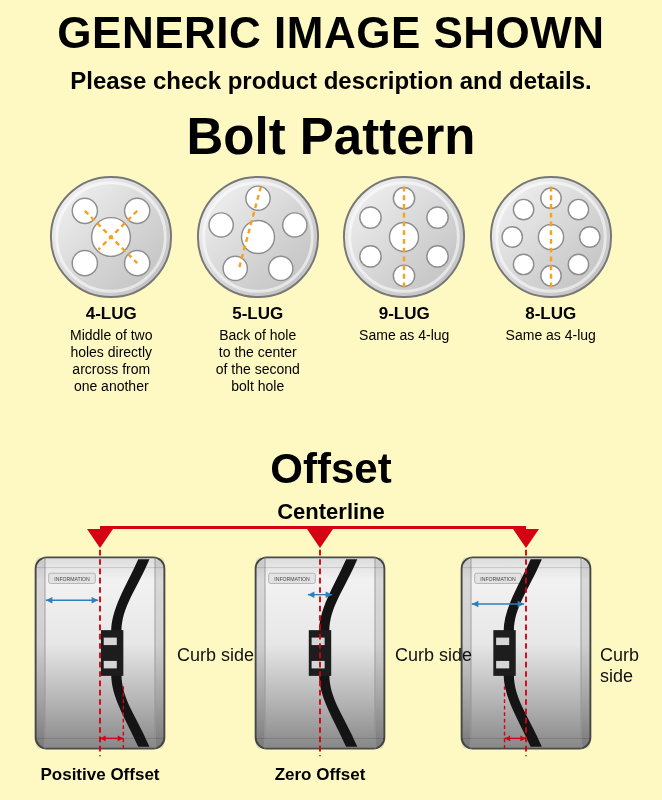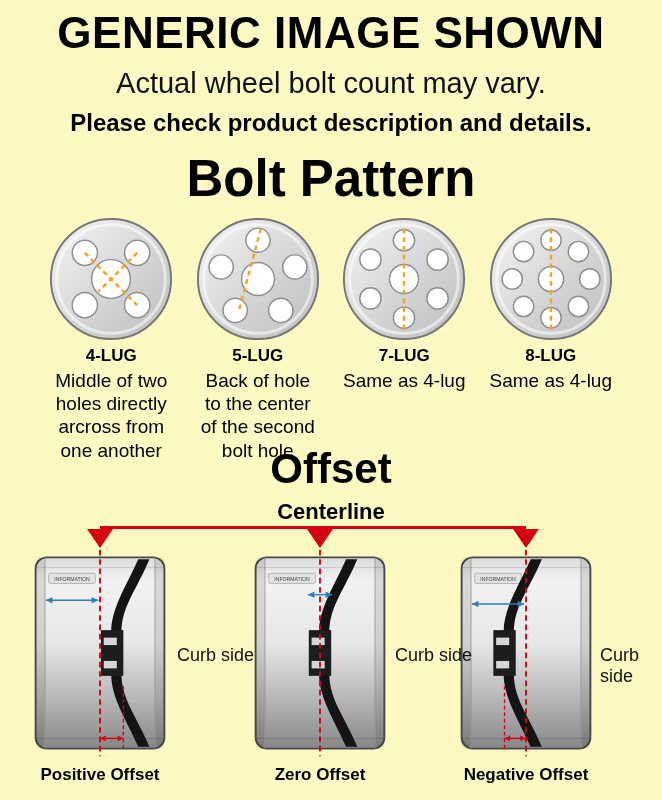--- a/index.html
+++ b/index.html
@@ -8,21 +8,21 @@
 
   .h1   { margin:0; padding-top:8px; text-align:center; font-size:44px; font-weight:bold; letter-spacing:.5px; }
   .sub1 { text-align:center; font-size:29px; font-weight:400; margin-top:9px; color:#111; }
   .sub2 { text-align:center; font-size:24px; font-weight:bold; margin-top:9px; }
   .bp-title { text-align:center; font-size:51px; font-weight:bold; margin-top:12px; }
 
   .lug-row { display:flex; width:586px; margin:8px 0 0 38px; }
   .lug-col { flex:1; text-align:center; }
   .lug-col svg { width:126px; height:126px; display:block; margin:0 auto; }
   .lug-name { font-size:17px; font-weight:bold; margin-top:4px; }
-  .lug-desc { font-size:19px; line-height:1.22; margin-top:3px; white-space:pre-line; }
+  .lug-desc { font-size:14px; line-height:1.22; margin-top:3px; white-space:pre-line; }
 
   .offset-wrap { position:absolute; left:0; top:445px; width:662px; height:355px; }
   .offset-title { position:absolute; top:0; width:100%; text-align:center; font-size:42px; font-weight:bold; }
   .centerline-label { position:absolute; top:54px; width:100%; text-align:center; font-size:22px; font-weight:bold; }
   .cline { position:absolute; top:81px; left:100px; width:426px; height:3px; background:#d40212; }
   .tri { position:absolute; top:84px; width:0; height:0;
          border-left:13px solid transparent; border-right:13px solid transparent;
          border-top:19px solid #d40212; }
   .tri.t1 { left:87px; }  .tri.t2 { left:307px; }  .tri.t3 { left:513px; }
   .wheel { position:absolute; top:103px; width:140px; height:210px; }
@@ -50,21 +50,20 @@
         <stop offset="0" stop-color="#dcdcdc"></stop>
           <stop offset="0.12" stop-color="#f2f2f2"></stop>
         <stop offset="0.45" stop-color="#e7e7e7"></stop>
           <stop offset="0.75" stop-color="#b5b5b5"></stop>
         <stop offset="1" stop-color="#878787"></stop>
       </linearGradient>
     </defs>
   </svg>
 
   <h1 class="h1">GENERIC IMAGE SHOWN</h1>
-  <div class="sub1">Actual wheel bolt count may vary.</div>
   <div class="sub2">Please check product description and details.</div>
 
   <div class="bp-title">Bolt Pattern</div>
 
   <div class="lug-row">
 
     <div class="lug-col">
       <svg viewBox="0 0 130 130">
         <circle cx="65" cy="65" r="62" fill="url(#hubGrad)" stroke="#777" stroke-width="2"></circle>
         <circle cx="65" cy="65" r="56" fill="none" stroke="rgba(255,255,255,.55)" stroke-width="3"></circle>
@@ -108,21 +107,21 @@
         <circle cx="65" cy="65" r="56" fill="none" stroke="rgba(255,255,255,.55)" stroke-width="3"></circle>
         <circle cx="65" cy="25" r="11" fill="#fff" stroke="#8e8e8e" stroke-width="1.5"></circle>
         <circle cx="99.6" cy="45" r="11" fill="#fff" stroke="#8e8e8e" stroke-width="1.5"></circle>
         <circle cx="99.6" cy="85" r="11" fill="#fff" stroke="#8e8e8e" stroke-width="1.5"></circle>
         <circle cx="65" cy="105" r="11" fill="#fff" stroke="#8e8e8e" stroke-width="1.5"></circle>
         <circle cx="30.4" cy="85" r="11" fill="#fff" stroke="#8e8e8e" stroke-width="1.5"></circle>
         <circle cx="30.4" cy="45" r="11" fill="#fff" stroke="#8e8e8e" stroke-width="1.5"></circle>
         <circle cx="65" cy="65" r="15" fill="#fff" stroke="#8e8e8e" stroke-width="1.5"></circle>
         <line x1="65" y1="13" x2="65" y2="117" stroke="#f6a21d" stroke-width="2.5" stroke-dasharray="5 4"></line>
       </svg>
-      <div class="lug-name">7-LUG</div>
+      <div class="lug-name">9-LUG</div>
       <div class="lug-desc">Same as 4-lug</div>
     </div>
 
     <div class="lug-col">
       <svg viewBox="0 0 130 130">
         <circle cx="65" cy="65" r="62" fill="url(#hubGrad)" stroke="#777" stroke-width="2"></circle>
         <circle cx="65" cy="65" r="56" fill="none" stroke="rgba(255,255,255,.55)" stroke-width="3"></circle>
         <circle cx="65" cy="25" r="10.5" fill="#fff" stroke="#8e8e8e" stroke-width="1.5"></circle>
         <circle cx="93.3" cy="36.7" r="10.5" fill="#fff" stroke="#8e8e8e" stroke-width="1.5"></circle>
         <circle cx="105" cy="65" r="10.5" fill="#fff" stroke="#8e8e8e" stroke-width="1.5"></circle>
@@ -216,16 +215,15 @@
       <polygon points="52,204 58,201 58,207" fill="#d40212"></polygon>
       <polygon points="75,204 69,201 69,207" fill="#d40212"></polygon>
     </svg>
 
     <div class="curb c1">Curb side</div>
     <div class="curb c2">Curb side</div>
     <div class="curb c3">Curb side</div>
 
     <div class="otype o2">Zero Offset</div>
     <div class="otype o1">Positive Offset</div>
-    <div class="otype o3">Negative Offset</div>
   </div>
 
 </div>
 
 </body></html>

